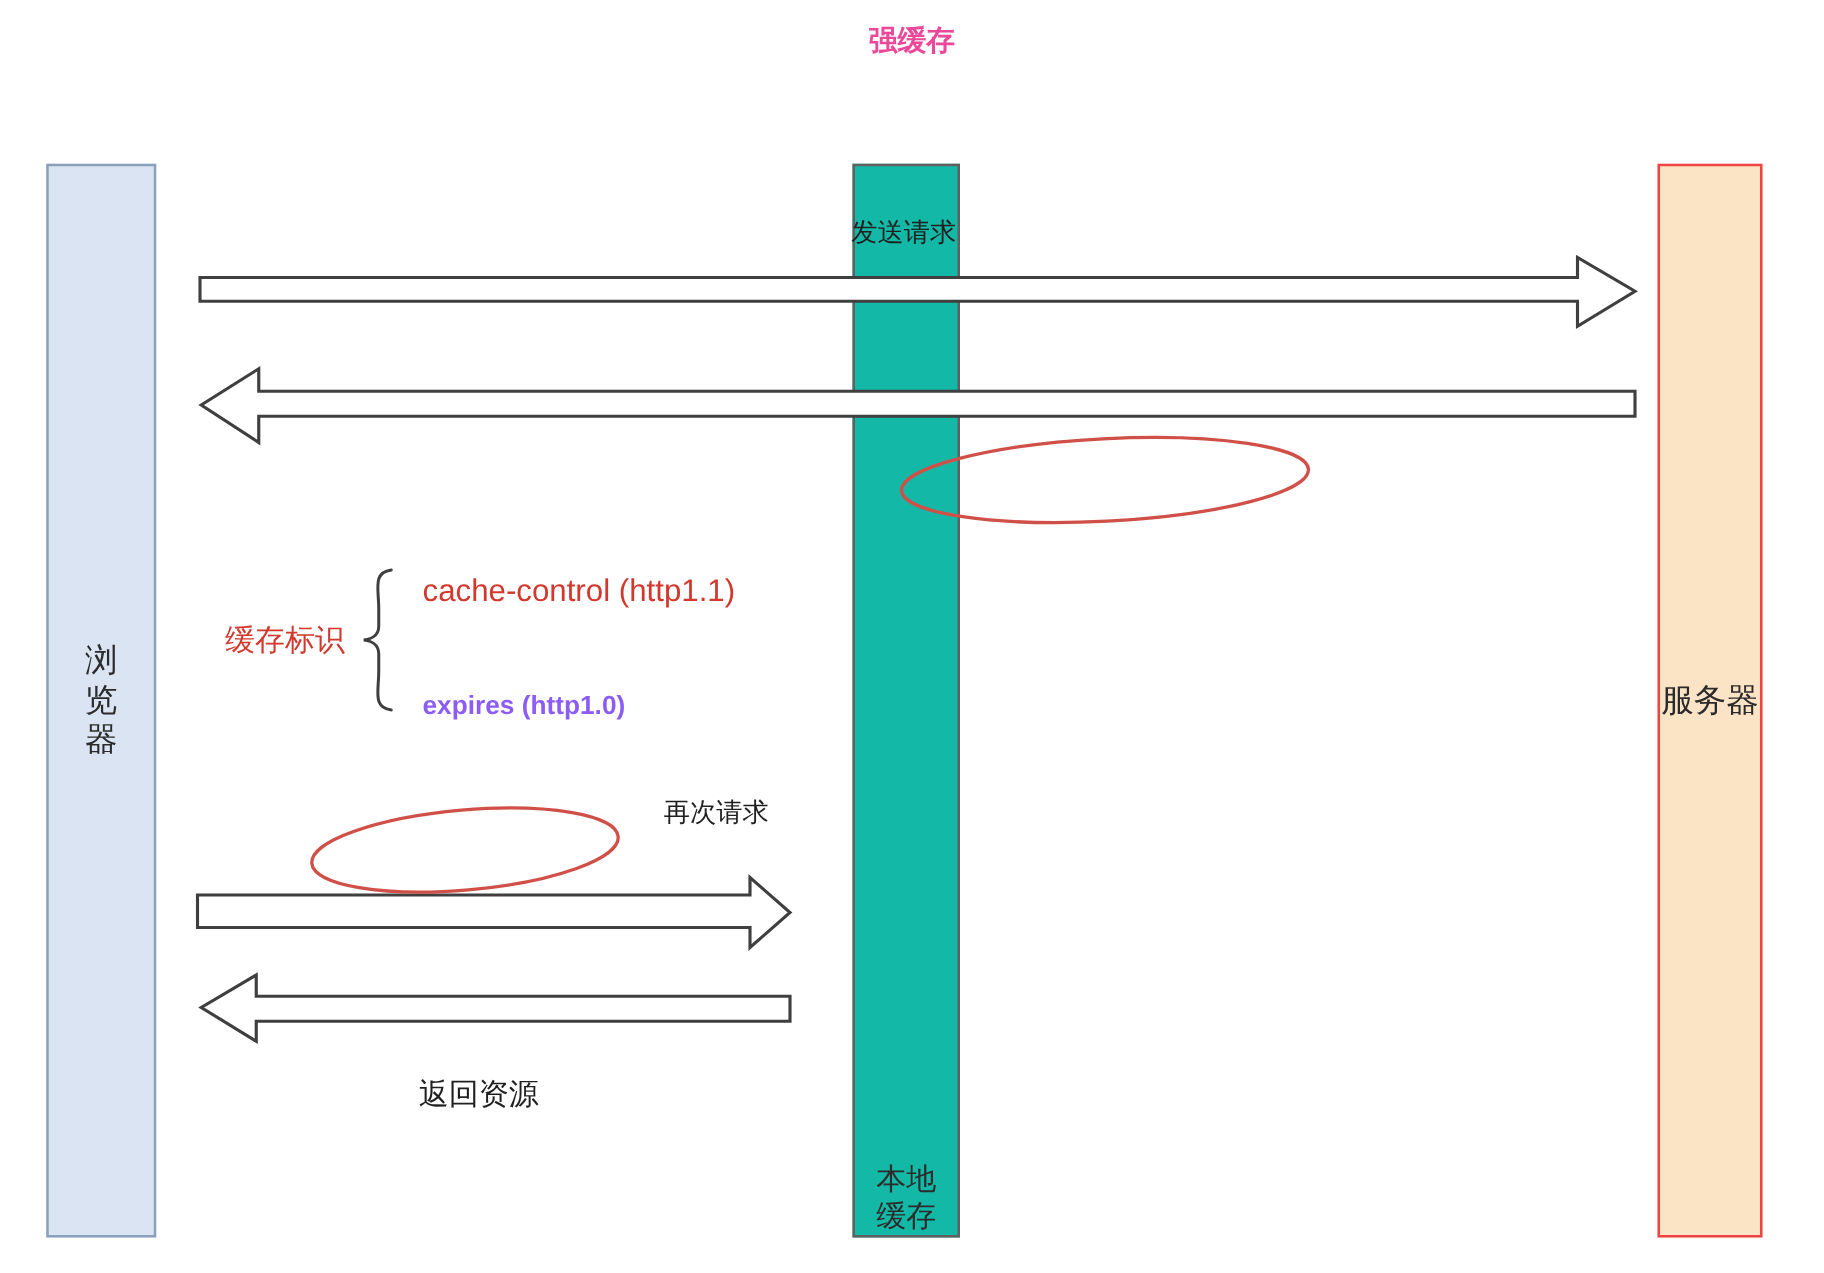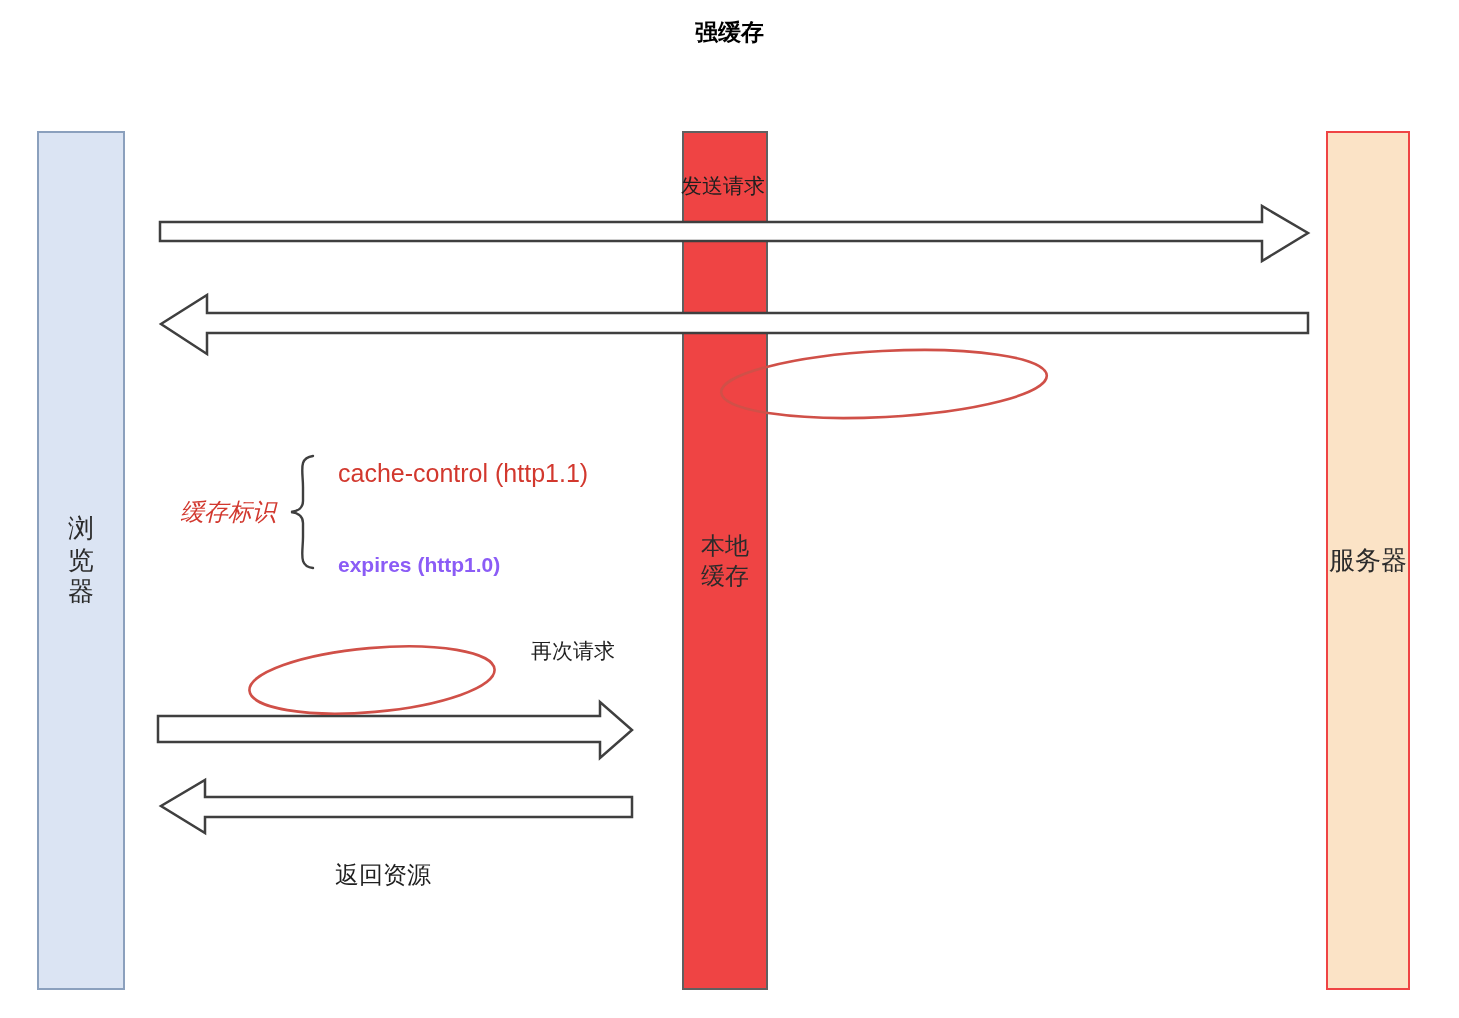--- a/index.html
+++ b/index.html
@@ -17,35 +17,35 @@
     display:flex;align-items:center;justify-content:center;
   }
   .lane-label{
     color:#2b2b2b;
     white-space:pre-line;
     text-align:center;
     line-height:1.22;
   }
   #browser-lane{left:37px;width:88px;background:#dbe4f3;border:2px solid #8ba0bd;}
   #browser-lane .lane-label{font-size:26px;}
-  #cache-lane{left:682px;width:86px;background:#ef4444;border:2px solid #606060;}
+  #cache-lane{left:682px;width:86px;background:#14b8a6;border:2px solid #606060;align-items:flex-end;}
   #cache-lane .lane-label{font-size:24px;}
   #server-lane{left:1326px;width:84px;background:#fbe3c6;border:2px solid #ef4444;}
   #server-lane .lane-label{font-size:26px;}
 
   #svg-layer{position:absolute;left:0;top:0;width:1459px;height:1018px;}
   .hollow-arrow{fill:#ffffff;stroke:#3f3f3f;stroke-width:2.5;}
   .red-ellipse{fill:none;stroke:#d05048;stroke-width:2.6;}
   .brace{fill:none;stroke:#3f3f3f;stroke-width:2.4;stroke-linecap:round;}
 
   .txt{position:absolute;color:#1f1f1f;white-space:nowrap;}
-  #title{left:0;top:17px;width:1459px;text-align:center;font-size:23px;font-weight:bold;color:#000000;}
+  #title{left:0;top:17px;width:1459px;text-align:center;font-size:23px;font-weight:bold;color:#ec4899;}
   #send-request-label{left:681px;top:172px;font-size:21px;text-align:right;}
   #return-resource-header-label{left:585px;top:367px;font-size:21px;}
-  #cache-tag-label{left:180px;top:496px;font-size:24px;color:#d2382e;font-style:italic;}
+  #cache-tag-label{left:180px;top:496px;font-size:24px;color:#d2382e;}
   #cache-control-label{left:338px;top:459px;font-size:25px;color:#d2382e;font-weight:normal;}
   #expires-label{left:338px;top:553px;font-size:21px;color:#8b5cf6;font-weight:bold;}
   #again-request-block{left:175px;top:637px;width:440px;text-align:right;font-size:21px;line-height:1.32;color:#1f1f1f;position:absolute;}
   #return-resource-bottom-label{left:335px;top:859px;font-size:24px;}
 </style>
 </head>
 <body>
 
 <div id="canvas">
 

